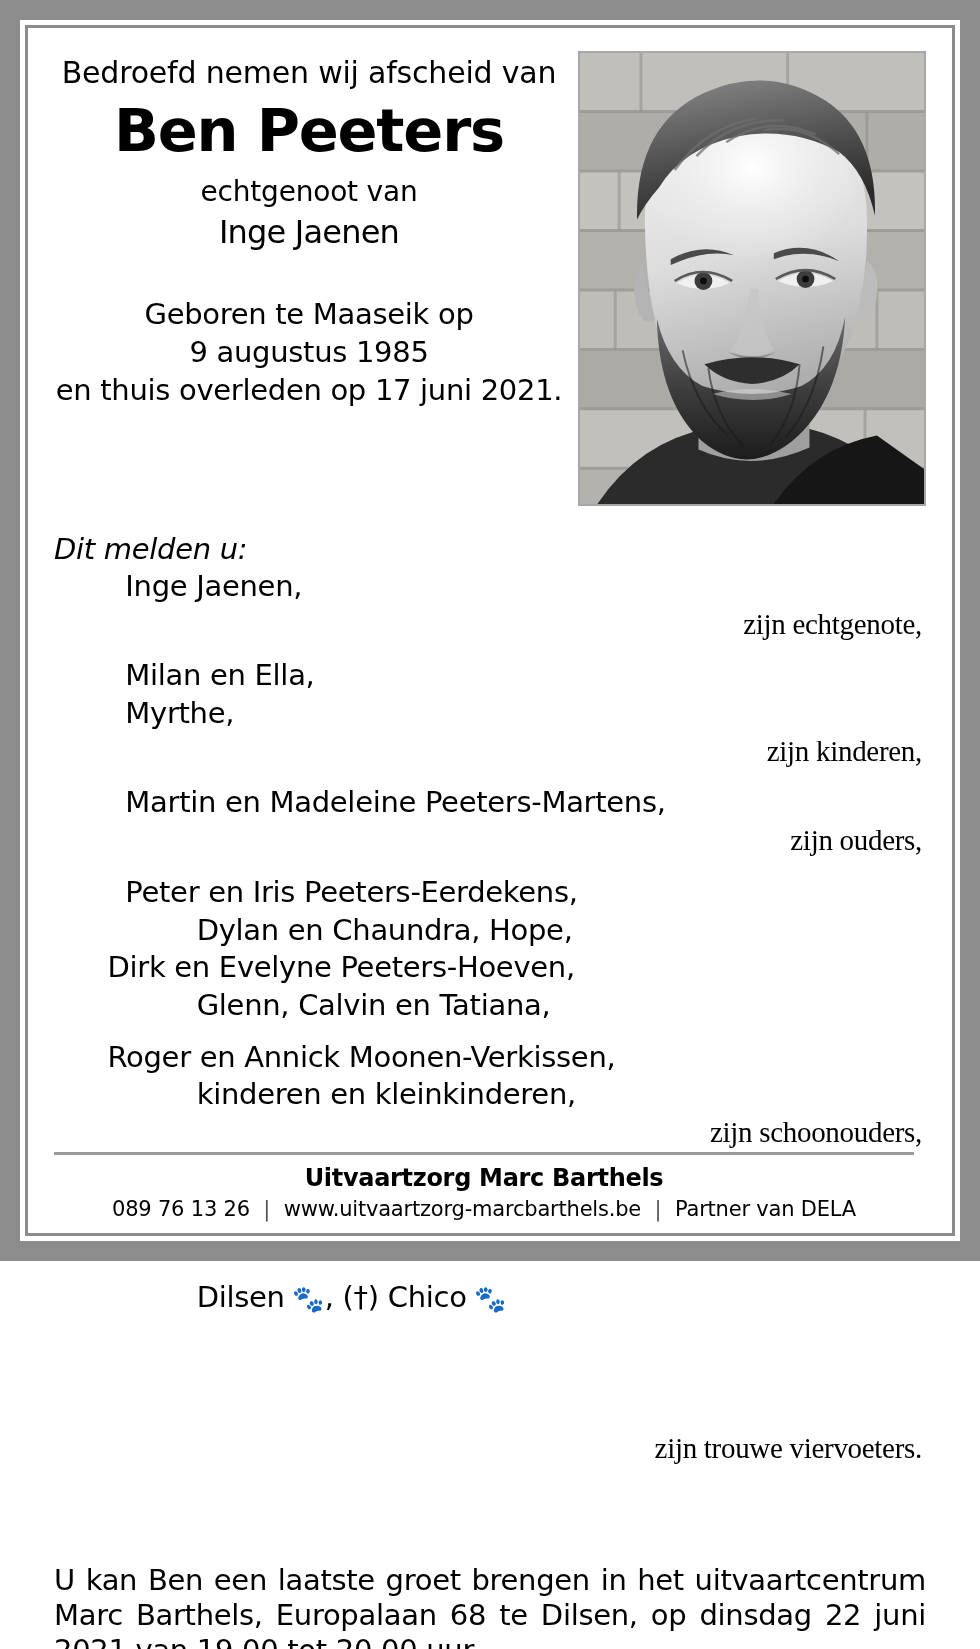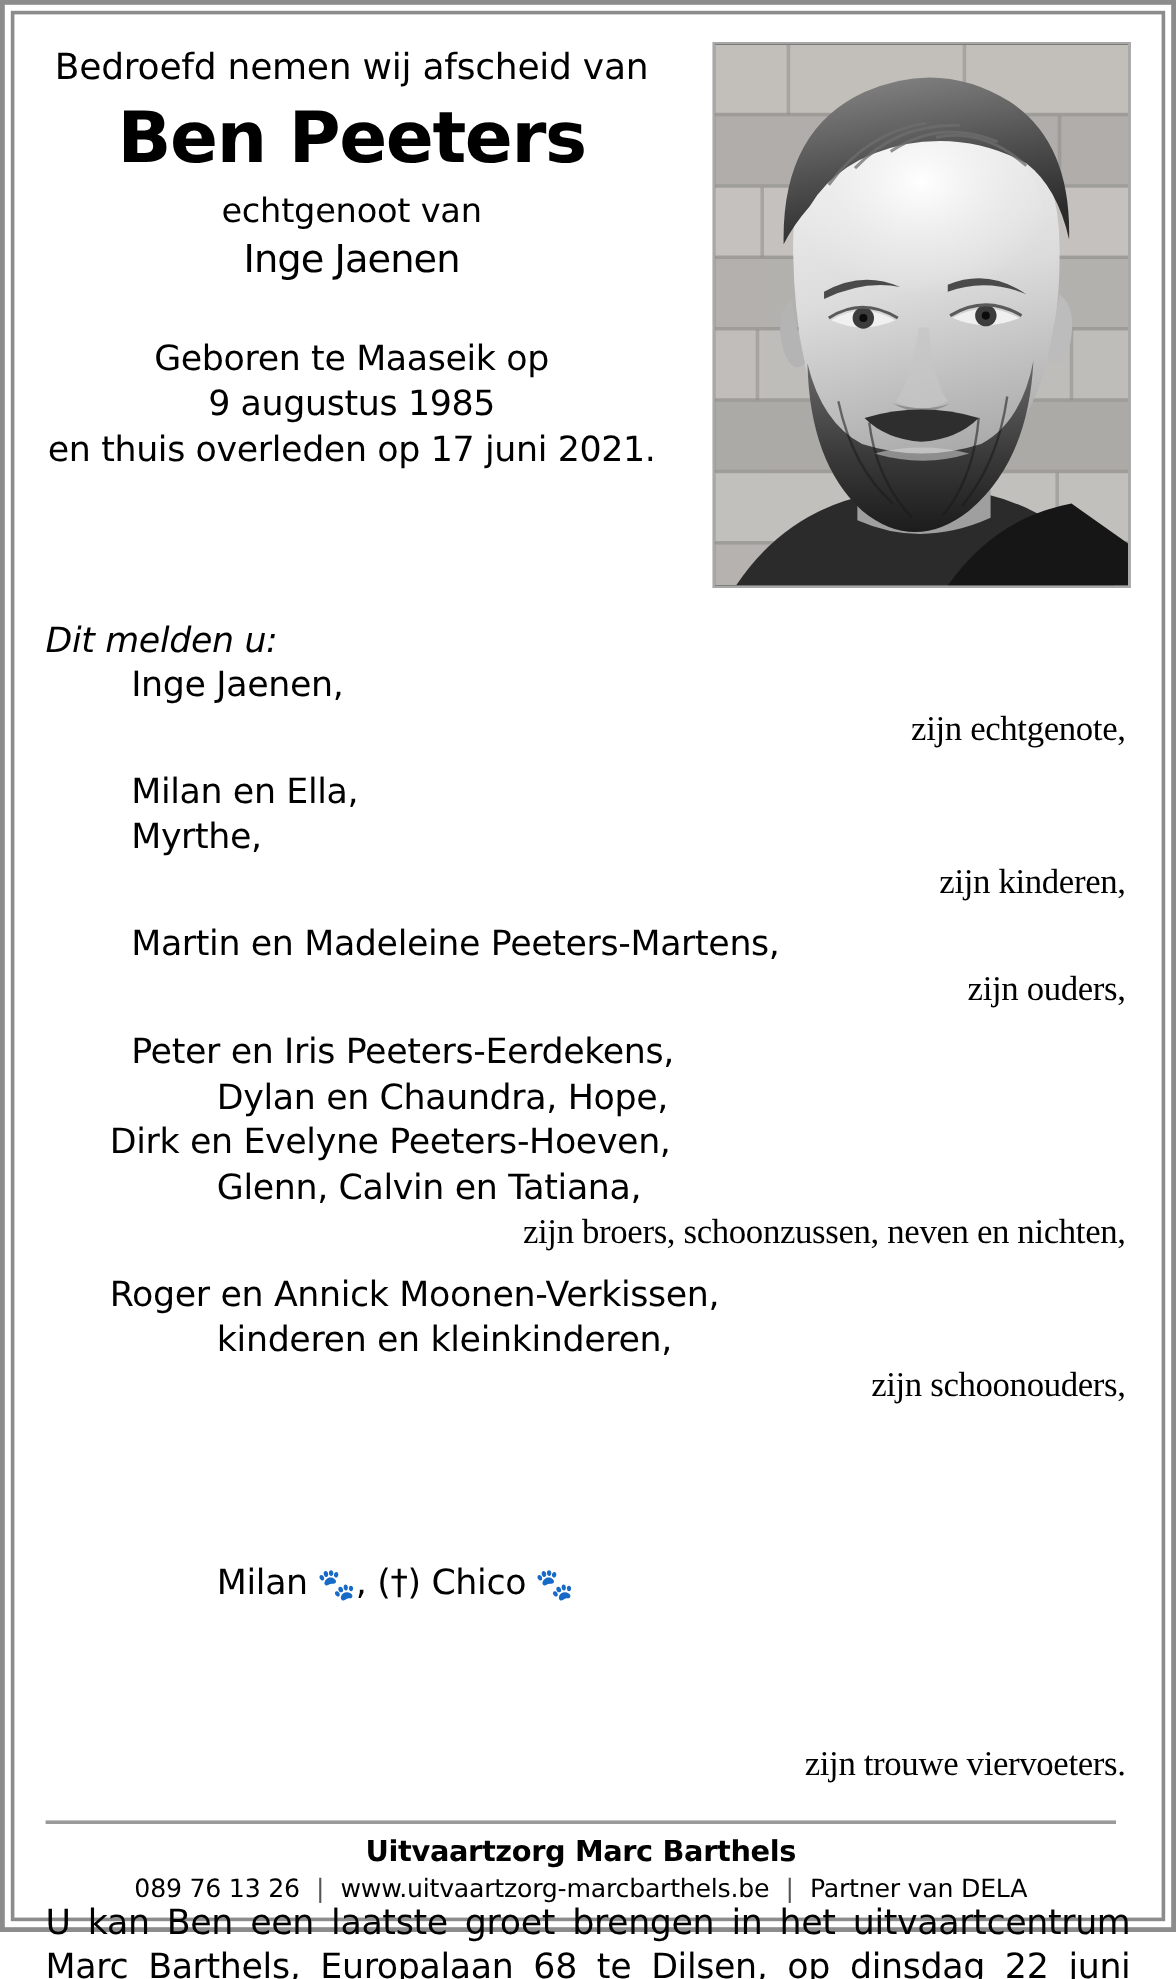--- a/index.html
+++ b/index.html
@@ -13,24 +13,24 @@
     font-family: "DejaVu Sans", "Liberation Sans", sans-serif;
     color: #000000;
     overflow: hidden;
   }
 
   
   .card-outer {
     position: absolute;
     left: 0; top: 0;
     width: 980px;
-    height: 1610px;
+    height: 1261px;
     box-sizing: border-box;
     background: #8c8c8c;
-    padding: 4px;
+    padding: 20px;
   }
   .card-gap {
     box-sizing: border-box;
     width: 100%;
     height: 100%;
     background: #ffffff;
     padding: 5px;
   }
   .card-inner {
     box-sizing: border-box;
@@ -288,29 +288,29 @@
 
     <div class="announce">
       <div class="announce-lead">Dit melden u:</div>
       <div id="fam-list">
             <div class="fam-line"><div class="fam-name">        Inge Jaenen,</div><div class="fam-rel">zijn echtgenote,</div></div>
             <div class="fam-gap"></div>
             <div class="fam-line"><div class="fam-name">        Milan en Ella,</div><div class="fam-name">        Myrthe,</div><div class="fam-rel">zijn kinderen,</div></div>
             <div class="fam-gap"></div>
             <div class="fam-line"><div class="fam-name">        Martin en Madeleine Peeters-Martens,</div><div class="fam-rel">zijn ouders,</div></div>
             <div class="fam-gap"></div>
-            <div class="fam-line"><div class="fam-name">        Peter en Iris Peeters-Eerdekens,</div><div class="fam-name">                Dylan en Chaundra, Hope,</div><div class="fam-name">      Dirk en Evelyne Peeters-Hoeven,</div><div class="fam-name">                Glenn, Calvin en Tatiana,</div><div class="fam-rel">zijn broers, schoonzussen, neven en nichten,</div></div>
+            <div class="fam-line"><div class="fam-name">        Peter en Iris Peeters-Eerdekens,</div><div class="fam-name">                Dylan en Chaundra, Hope,</div><div class="fam-name">      Dirk en Evelyne Peeters-Hoeven,</div><div class="fam-name">                Glenn, Calvin en Tatiana,</div></div>
             <div class="fam-gap"></div>
             <div class="fam-line"><div class="fam-name">      Roger en Annick Moonen-Verkissen,</div><div class="fam-name">                kinderen en kleinkinderen,</div><div class="fam-rel">zijn schoonouders,</div></div>
             <div class="fam-gap"></div>
           </div>
 
       <div class="fam-line">
         <div class="fam-name">
-          <span>      </span><span>Milan</span><span class="paw"> 🐾</span><span>, (†) Chico</span><span class="paw"> 🐾</span>
+          <span>      </span><span>Dilsen</span><span class="paw"> 🐾</span><span>, (†) Chico</span><span class="paw"> 🐾</span>
         </div>
         <div class="fam-rel">zijn trouwe viervoeters.</div>
       </div>
     </div>
 
     <div class="body-par">U kan Ben een laatste groet brengen in het uitvaartcentrum Marc Barthels, Europalaan 68 te Dilsen, op dinsdag 22 juni 2021 van 19.00 tot 20.00 uur.</div>
 
     <div class="footer">
       <div class="footer-name">Uitvaartzorg Marc Barthels</div>
       <div class="footer-contact">

